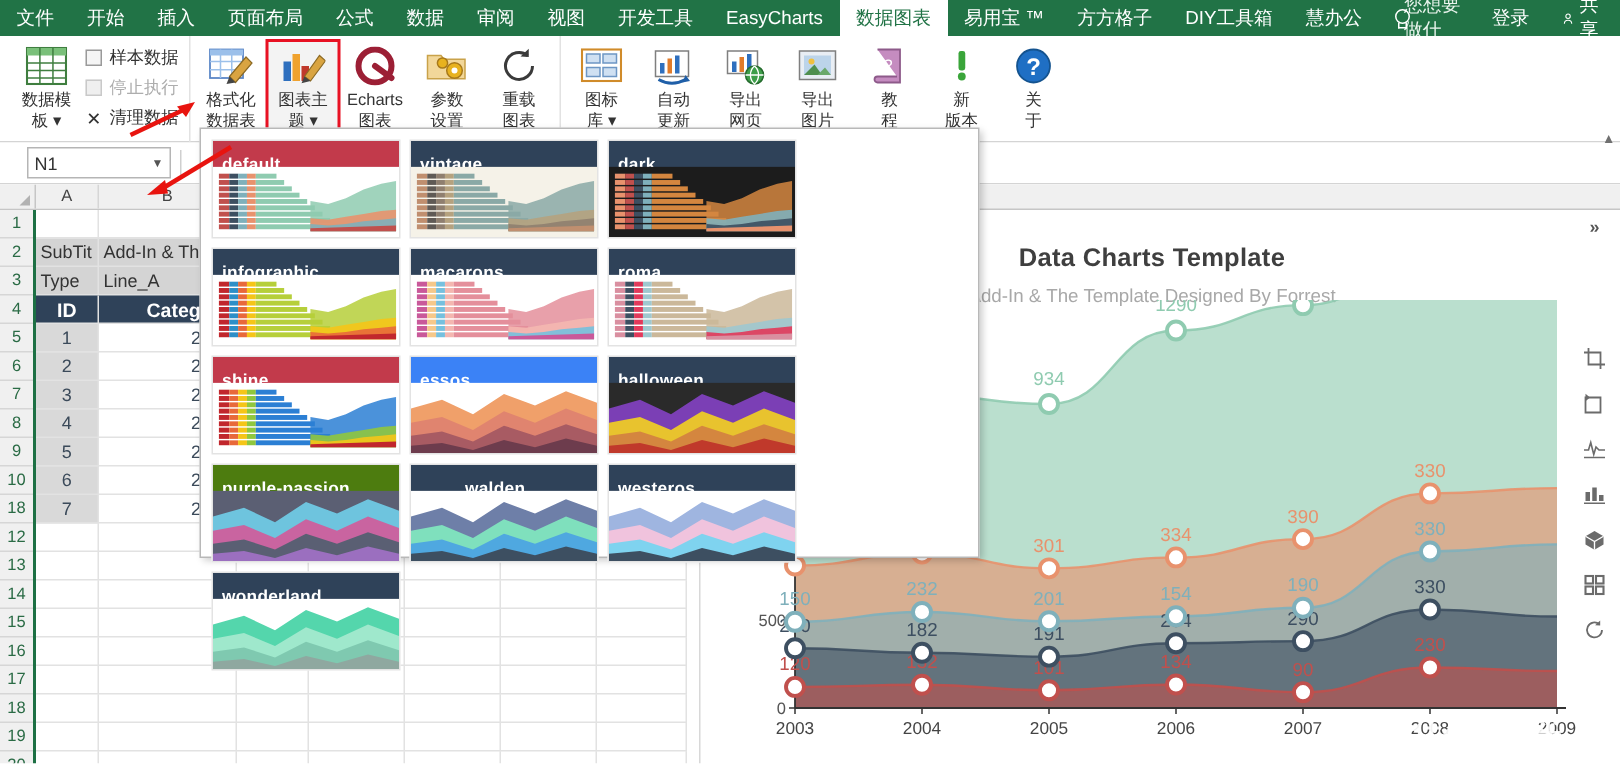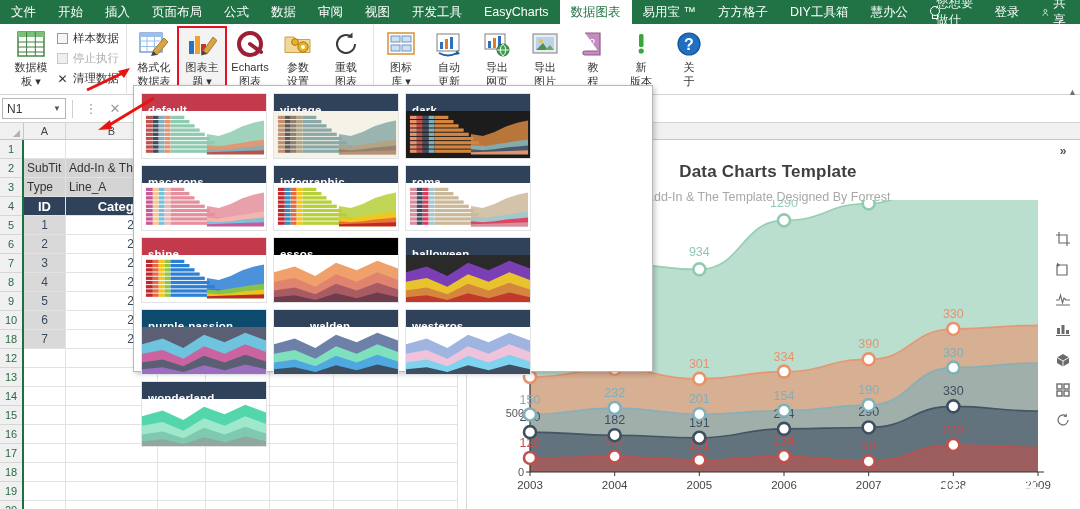--- a/index.html
+++ b/index.html
@@ -51,21 +51,21 @@
   .smallbtn { display:flex; align-items:center; gap:5px; font-size:11.5px; color:#333;
      padding:1px 4px 1px 2px; white-space:nowrap; }
   .smallbtn.dis { color:#adadad; }
   .sq { width:11px; height:11px; border:1px solid #9a9a9a; background:#f5f5f5; display:inline-block; }
   .sq.g { border-color:#c9c9c9; background:#efefef; }
   .xmark { font-size:12px; color:#333; width:11px; text-align:center;}
 
   
   .fbar { position:absolute; left:0; top:95px; width:1080px; height:28px; background:#fff;
           border-bottom:1px solid #d4d4d4; display:flex; align-items:center; }
-  .namebox { width:64px; height:21px; margin-left:2px; border:1px solid #b5b5b5; background:#fff;
+  .namebox { width:96px; height:21px; margin-left:18px; border:1px solid #b5b5b5; background:#fff;
      display:flex; align-items:center; font-size:12px; color:#333; padding:0 4px; position:relative;}
   .namebox .cv { flex:1; }
   .chev { font-size:8px; color:#555; }
   .fsep { width:1px; height:18px; background:#cfcfcf; margin:0 6px; }
   .dots { color:#707070; font-size:12px; letter-spacing:0; }
   .fbtn { width:24px; height:22px; display:flex; align-items:center; justify-content:center;
      color:#9a9a9a; font-size:13px; }
   .fbox { flex:1; height:21px; border:1px solid transparent; }
 
   
@@ -919,20 +919,77 @@
             <rect x="23" y="40.2" width="6" height="3.4" fill="#7fb0bb"></rect>
             <rect x="29" y="40.2" width="55.6" height="3.4" fill="#d4863f"></rect>
             <path d="M66 45 L66 24 L78 26 L90 22 L102 16 L114 12 L124 10 L124 45 Z" fill="#d4863f" opacity=".85"></path>
             <path d="M66 45 L66 36 L78 37 L90 35 L102 33 L114 31 L124 30 L124 45 Z" fill="#7fb0bb" opacity=".9"></path>
             <path d="M66 45 L66 40 L78 41 L90 40 L102 38 L114 37 L124 36 L124 45 Z" fill="#3d4f61" opacity=".9"></path>
             <path d="M66 45 L66 43 L124 41 L124 45 Z" fill="#e8926d"></path>
           </svg>
         </div>
       </div>
       <div class="tcard">
+        <div class="tt" style="background: rgb(47, 66, 89);">infographic</div>
+        <div class="tb">
+          <svg viewBox="0 0 126 49" preserveAspectRatio="none">
+            <rect width="126" height="49" fill="#fff"></rect>
+            <rect x="4" y="5" width="7" height="3.4" fill="#c1272d"></rect>
+            <rect x="11" y="5" width="6" height="3.4" fill="#2e8fc7"></rect>
+            <rect x="17" y="5" width="6" height="3.4" fill="#e8693a"></rect>
+            <rect x="23" y="5" width="6" height="3.4" fill="#f5c518"></rect>
+            <rect x="29" y="5" width="14" height="3.4" fill="#b6cf3a"></rect>
+            <rect x="4" y="9.4" width="7" height="3.4" fill="#c1272d"></rect>
+            <rect x="11" y="9.4" width="6" height="3.4" fill="#2e8fc7"></rect>
+            <rect x="17" y="9.4" width="6" height="3.4" fill="#e8693a"></rect>
+            <rect x="23" y="9.4" width="6" height="3.4" fill="#f5c518"></rect>
+            <rect x="29" y="9.4" width="19.2" height="3.4" fill="#b6cf3a"></rect>
+            <rect x="4" y="13.8" width="7" height="3.4" fill="#c1272d"></rect>
+            <rect x="11" y="13.8" width="6" height="3.4" fill="#2e8fc7"></rect>
+            <rect x="17" y="13.8" width="6" height="3.4" fill="#e8693a"></rect>
+            <rect x="23" y="13.8" width="6" height="3.4" fill="#f5c518"></rect>
+            <rect x="29" y="13.8" width="24.4" height="3.4" fill="#b6cf3a"></rect>
+            <rect x="4" y="18.200000000000003" width="7" height="3.4" fill="#c1272d"></rect>
+            <rect x="11" y="18.200000000000003" width="6" height="3.4" fill="#2e8fc7"></rect>
+            <rect x="17" y="18.200000000000003" width="6" height="3.4" fill="#e8693a"></rect>
+            <rect x="23" y="18.200000000000003" width="6" height="3.4" fill="#f5c518"></rect>
+            <rect x="29" y="18.200000000000003" width="29.6" height="3.4" fill="#b6cf3a"></rect>
+            <rect x="4" y="22.6" width="7" height="3.4" fill="#c1272d"></rect>
+            <rect x="11" y="22.6" width="6" height="3.4" fill="#2e8fc7"></rect>
+            <rect x="17" y="22.6" width="6" height="3.4" fill="#e8693a"></rect>
+            <rect x="23" y="22.6" width="6" height="3.4" fill="#f5c518"></rect>
+            <rect x="29" y="22.6" width="34.8" height="3.4" fill="#b6cf3a"></rect>
+            <rect x="4" y="27" width="7" height="3.4" fill="#c1272d"></rect>
+            <rect x="11" y="27" width="6" height="3.4" fill="#2e8fc7"></rect>
+            <rect x="17" y="27" width="6" height="3.4" fill="#e8693a"></rect>
+            <rect x="23" y="27" width="6" height="3.4" fill="#f5c518"></rect>
+            <rect x="29" y="27" width="40" height="3.4" fill="#b6cf3a"></rect>
+            <rect x="4" y="31.400000000000002" width="7" height="3.4" fill="#c1272d"></rect>
+            <rect x="11" y="31.400000000000002" width="6" height="3.4" fill="#2e8fc7"></rect>
+            <rect x="17" y="31.400000000000002" width="6" height="3.4" fill="#e8693a"></rect>
+            <rect x="23" y="31.400000000000002" width="6" height="3.4" fill="#f5c518"></rect>
+            <rect x="29" y="31.400000000000002" width="45.2" height="3.4" fill="#b6cf3a"></rect>
+            <rect x="4" y="35.800000000000004" width="7" height="3.4" fill="#c1272d"></rect>
+            <rect x="11" y="35.800000000000004" width="6" height="3.4" fill="#2e8fc7"></rect>
+            <rect x="17" y="35.800000000000004" width="6" height="3.4" fill="#e8693a"></rect>
+            <rect x="23" y="35.800000000000004" width="6" height="3.4" fill="#f5c518"></rect>
+            <rect x="29" y="35.800000000000004" width="50.4" height="3.4" fill="#b6cf3a"></rect>
+            <rect x="4" y="40.2" width="7" height="3.4" fill="#c1272d"></rect>
+            <rect x="11" y="40.2" width="6" height="3.4" fill="#2e8fc7"></rect>
+            <rect x="17" y="40.2" width="6" height="3.4" fill="#e8693a"></rect>
+            <rect x="23" y="40.2" width="6" height="3.4" fill="#f5c518"></rect>
+            <rect x="29" y="40.2" width="55.6" height="3.4" fill="#b6cf3a"></rect>
+            <path d="M66 45 L66 24 L78 26 L90 22 L102 16 L114 12 L124 10 L124 45 Z" fill="#b6cf3a" opacity=".85"></path>
+            <path d="M66 45 L66 36 L78 37 L90 35 L102 33 L114 31 L124 30 L124 45 Z" fill="#f5c518" opacity=".9"></path>
+            <path d="M66 45 L66 40 L78 41 L90 40 L102 38 L114 37 L124 36 L124 45 Z" fill="#e8693a" opacity=".9"></path>
+            <path d="M66 45 L66 43 L124 41 L124 45 Z" fill="#c1272d"></path>
+          </svg>
+        </div>
+      </div>
+      <div class="tcard">
         <div class="tt" style="background: rgb(47, 66, 89);">macarons</div>
         <div class="tb">
           <svg viewBox="0 0 126 49" preserveAspectRatio="none">
             <rect width="126" height="49" fill="#fff"></rect>
             <rect x="4" y="5" width="7" height="3.4" fill="#c9599a"></rect>
             <rect x="11" y="5" width="6" height="3.4" fill="#f5c88a"></rect>
             <rect x="17" y="5" width="6" height="3.4" fill="#76c0de"></rect>
             <rect x="23" y="5" width="6" height="3.4" fill="#f4b7b0"></rect>
             <rect x="29" y="5" width="14" height="3.4" fill="#e48f9b"></rect>
             <rect x="4" y="9.4" width="7" height="3.4" fill="#c9599a"></rect>
@@ -972,77 +1029,20 @@
             <rect x="29" y="35.800000000000004" width="50.4" height="3.4" fill="#e48f9b"></rect>
             <rect x="4" y="40.2" width="7" height="3.4" fill="#c9599a"></rect>
             <rect x="11" y="40.2" width="6" height="3.4" fill="#f5c88a"></rect>
             <rect x="17" y="40.2" width="6" height="3.4" fill="#76c0de"></rect>
             <rect x="23" y="40.2" width="6" height="3.4" fill="#f4b7b0"></rect>
             <rect x="29" y="40.2" width="55.6" height="3.4" fill="#e48f9b"></rect>
             <path d="M66 45 L66 24 L78 26 L90 22 L102 16 L114 12 L124 10 L124 45 Z" fill="#e48f9b" opacity=".85"></path>
             <path d="M66 45 L66 36 L78 37 L90 35 L102 33 L114 31 L124 30 L124 45 Z" fill="#f4b7b0" opacity=".9"></path>
             <path d="M66 45 L66 40 L78 41 L90 40 L102 38 L114 37 L124 36 L124 45 Z" fill="#76c0de" opacity=".9"></path>
             <path d="M66 45 L66 43 L124 41 L124 45 Z" fill="#c9599a"></path>
-          </svg>
-        </div>
-      </div>
-      <div class="tcard">
-        <div class="tt" style="background: rgb(47, 66, 89);">infographic</div>
-        <div class="tb">
-          <svg viewBox="0 0 126 49" preserveAspectRatio="none">
-            <rect width="126" height="49" fill="#fff"></rect>
-            <rect x="4" y="5" width="7" height="3.4" fill="#c1272d"></rect>
-            <rect x="11" y="5" width="6" height="3.4" fill="#2e8fc7"></rect>
-            <rect x="17" y="5" width="6" height="3.4" fill="#e8693a"></rect>
-            <rect x="23" y="5" width="6" height="3.4" fill="#f5c518"></rect>
-            <rect x="29" y="5" width="14" height="3.4" fill="#b6cf3a"></rect>
-            <rect x="4" y="9.4" width="7" height="3.4" fill="#c1272d"></rect>
-            <rect x="11" y="9.4" width="6" height="3.4" fill="#2e8fc7"></rect>
-            <rect x="17" y="9.4" width="6" height="3.4" fill="#e8693a"></rect>
-            <rect x="23" y="9.4" width="6" height="3.4" fill="#f5c518"></rect>
-            <rect x="29" y="9.4" width="19.2" height="3.4" fill="#b6cf3a"></rect>
-            <rect x="4" y="13.8" width="7" height="3.4" fill="#c1272d"></rect>
-            <rect x="11" y="13.8" width="6" height="3.4" fill="#2e8fc7"></rect>
-            <rect x="17" y="13.8" width="6" height="3.4" fill="#e8693a"></rect>
-            <rect x="23" y="13.8" width="6" height="3.4" fill="#f5c518"></rect>
-            <rect x="29" y="13.8" width="24.4" height="3.4" fill="#b6cf3a"></rect>
-            <rect x="4" y="18.200000000000003" width="7" height="3.4" fill="#c1272d"></rect>
-            <rect x="11" y="18.200000000000003" width="6" height="3.4" fill="#2e8fc7"></rect>
-            <rect x="17" y="18.200000000000003" width="6" height="3.4" fill="#e8693a"></rect>
-            <rect x="23" y="18.200000000000003" width="6" height="3.4" fill="#f5c518"></rect>
-            <rect x="29" y="18.200000000000003" width="29.6" height="3.4" fill="#b6cf3a"></rect>
-            <rect x="4" y="22.6" width="7" height="3.4" fill="#c1272d"></rect>
-            <rect x="11" y="22.6" width="6" height="3.4" fill="#2e8fc7"></rect>
-            <rect x="17" y="22.6" width="6" height="3.4" fill="#e8693a"></rect>
-            <rect x="23" y="22.6" width="6" height="3.4" fill="#f5c518"></rect>
-            <rect x="29" y="22.6" width="34.8" height="3.4" fill="#b6cf3a"></rect>
-            <rect x="4" y="27" width="7" height="3.4" fill="#c1272d"></rect>
-            <rect x="11" y="27" width="6" height="3.4" fill="#2e8fc7"></rect>
-            <rect x="17" y="27" width="6" height="3.4" fill="#e8693a"></rect>
-            <rect x="23" y="27" width="6" height="3.4" fill="#f5c518"></rect>
-            <rect x="29" y="27" width="40" height="3.4" fill="#b6cf3a"></rect>
-            <rect x="4" y="31.400000000000002" width="7" height="3.4" fill="#c1272d"></rect>
-            <rect x="11" y="31.400000000000002" width="6" height="3.4" fill="#2e8fc7"></rect>
-            <rect x="17" y="31.400000000000002" width="6" height="3.4" fill="#e8693a"></rect>
-            <rect x="23" y="31.400000000000002" width="6" height="3.4" fill="#f5c518"></rect>
-            <rect x="29" y="31.400000000000002" width="45.2" height="3.4" fill="#b6cf3a"></rect>
-            <rect x="4" y="35.800000000000004" width="7" height="3.4" fill="#c1272d"></rect>
-            <rect x="11" y="35.800000000000004" width="6" height="3.4" fill="#2e8fc7"></rect>
-            <rect x="17" y="35.800000000000004" width="6" height="3.4" fill="#e8693a"></rect>
-            <rect x="23" y="35.800000000000004" width="6" height="3.4" fill="#f5c518"></rect>
-            <rect x="29" y="35.800000000000004" width="50.4" height="3.4" fill="#b6cf3a"></rect>
-            <rect x="4" y="40.2" width="7" height="3.4" fill="#c1272d"></rect>
-            <rect x="11" y="40.2" width="6" height="3.4" fill="#2e8fc7"></rect>
-            <rect x="17" y="40.2" width="6" height="3.4" fill="#e8693a"></rect>
-            <rect x="23" y="40.2" width="6" height="3.4" fill="#f5c518"></rect>
-            <rect x="29" y="40.2" width="55.6" height="3.4" fill="#b6cf3a"></rect>
-            <path d="M66 45 L66 24 L78 26 L90 22 L102 16 L114 12 L124 10 L124 45 Z" fill="#b6cf3a" opacity=".85"></path>
-            <path d="M66 45 L66 36 L78 37 L90 35 L102 33 L114 31 L124 30 L124 45 Z" fill="#f5c518" opacity=".9"></path>
-            <path d="M66 45 L66 40 L78 41 L90 40 L102 38 L114 37 L124 36 L124 45 Z" fill="#e8693a" opacity=".9"></path>
-            <path d="M66 45 L66 43 L124 41 L124 45 Z" fill="#c1272d"></path>
           </svg>
         </div>
       </div>
       <div class="tcard">
         <div class="tt" style="background: rgb(47, 66, 89);">roma</div>
         <div class="tb">
           <svg viewBox="0 0 126 49" preserveAspectRatio="none">
             <rect width="126" height="49" fill="#fff"></rect>
             <rect x="4" y="5" width="7" height="3.4" fill="#d98fa0"></rect>
             <rect x="11" y="5" width="6" height="3.4" fill="#3d4f61"></rect>
@@ -1147,21 +1147,21 @@
             <rect x="23" y="40.2" width="6" height="3.4" fill="#8fc73e"></rect>
             <rect x="29" y="40.2" width="55.6" height="3.4" fill="#2b7fd4"></rect>
             <path d="M66 45 L66 24 L78 26 L90 22 L102 16 L114 12 L124 10 L124 45 Z" fill="#2b7fd4" opacity=".85"></path>
             <path d="M66 45 L66 36 L78 37 L90 35 L102 33 L114 31 L124 30 L124 45 Z" fill="#8fc73e" opacity=".9"></path>
             <path d="M66 45 L66 40 L78 41 L90 40 L102 38 L114 37 L124 36 L124 45 Z" fill="#f5c518" opacity=".9"></path>
             <path d="M66 45 L66 43 L124 41 L124 45 Z" fill="#c1272d"></path>
           </svg>
         </div>
       </div>
       <div class="tcard">
-        <div class="tt" style="background: #000000;">essos</div>
+        <div class="tt" style="background: #3b82f6;">essos</div>
         <div class="tb">
           <svg viewBox="0 0 126 49" preserveAspectRatio="none">
             <rect width="126" height="49" fill="#fff"></rect>
             <path d="M0 49 L0 18 L21 12 L42 22 L63 8 L84 16 L105 6 L126 14 L126 49 Z" fill="#f0a06a"></path>
             <path d="M0 49 L0 28 L21 24 L42 33 L63 20 L84 28 L105 18 L126 26 L126 49 Z" fill="#e0846f"></path>
             <path d="M0 49 L0 37 L21 34 L42 41 L63 30 L84 37 L105 29 L126 36 L126 49 Z" fill="#a85b63"></path>
             <path d="M0 49 L0 44 L21 42 L42 47 L63 40 L84 45 L105 39 L126 44 L126 49 Z" fill="#6d3c4d"></path>
           </svg>
         </div>
       </div>
@@ -1171,21 +1171,21 @@
           <svg viewBox="0 0 126 49" preserveAspectRatio="none">
             <rect width="126" height="49" fill="#2a2a2a"></rect>
             <path d="M0 49 L0 18 L21 12 L42 22 L63 8 L84 16 L105 6 L126 14 L126 49 Z" fill="#7b3fb5"></path>
             <path d="M0 49 L0 28 L21 24 L42 33 L63 20 L84 28 L105 18 L126 26 L126 49 Z" fill="#e8c32e"></path>
             <path d="M0 49 L0 37 L21 34 L42 41 L63 30 L84 37 L105 29 L126 36 L126 49 Z" fill="#d4863f"></path>
             <path d="M0 49 L0 44 L21 42 L42 47 L63 40 L84 45 L105 39 L126 44 L126 49 Z" fill="#c0392b"></path>
           </svg>
         </div>
       </div>
       <div class="tcard">
-        <div class="tt" style="background: #0c4a6e;">purple-passion</div>
+        <div class="tt" style="background: #4d7c0f;">purple-passion</div>
         <div class="tb">
           <svg viewBox="0 0 126 49" preserveAspectRatio="none">
             <rect width="126" height="49" fill="#5b5f73"></rect>
             <path d="M0 49 L0 18 L21 12 L42 22 L63 8 L84 16 L105 6 L126 14 L126 49 Z" fill="#6ec4de"></path>
             <path d="M0 49 L0 28 L21 24 L42 33 L63 20 L84 28 L105 18 L126 26 L126 49 Z" fill="#c964a0"></path>
             <path d="M0 49 L0 37 L21 34 L42 41 L63 30 L84 37 L105 29 L126 36 L126 49 Z" fill="#5a5f73"></path>
             <path d="M0 49 L0 44 L21 42 L42 47 L63 40 L84 45 L105 39 L126 44 L126 49 Z" fill="#9b6fbf"></path>
           </svg>
         </div>
       </div>

